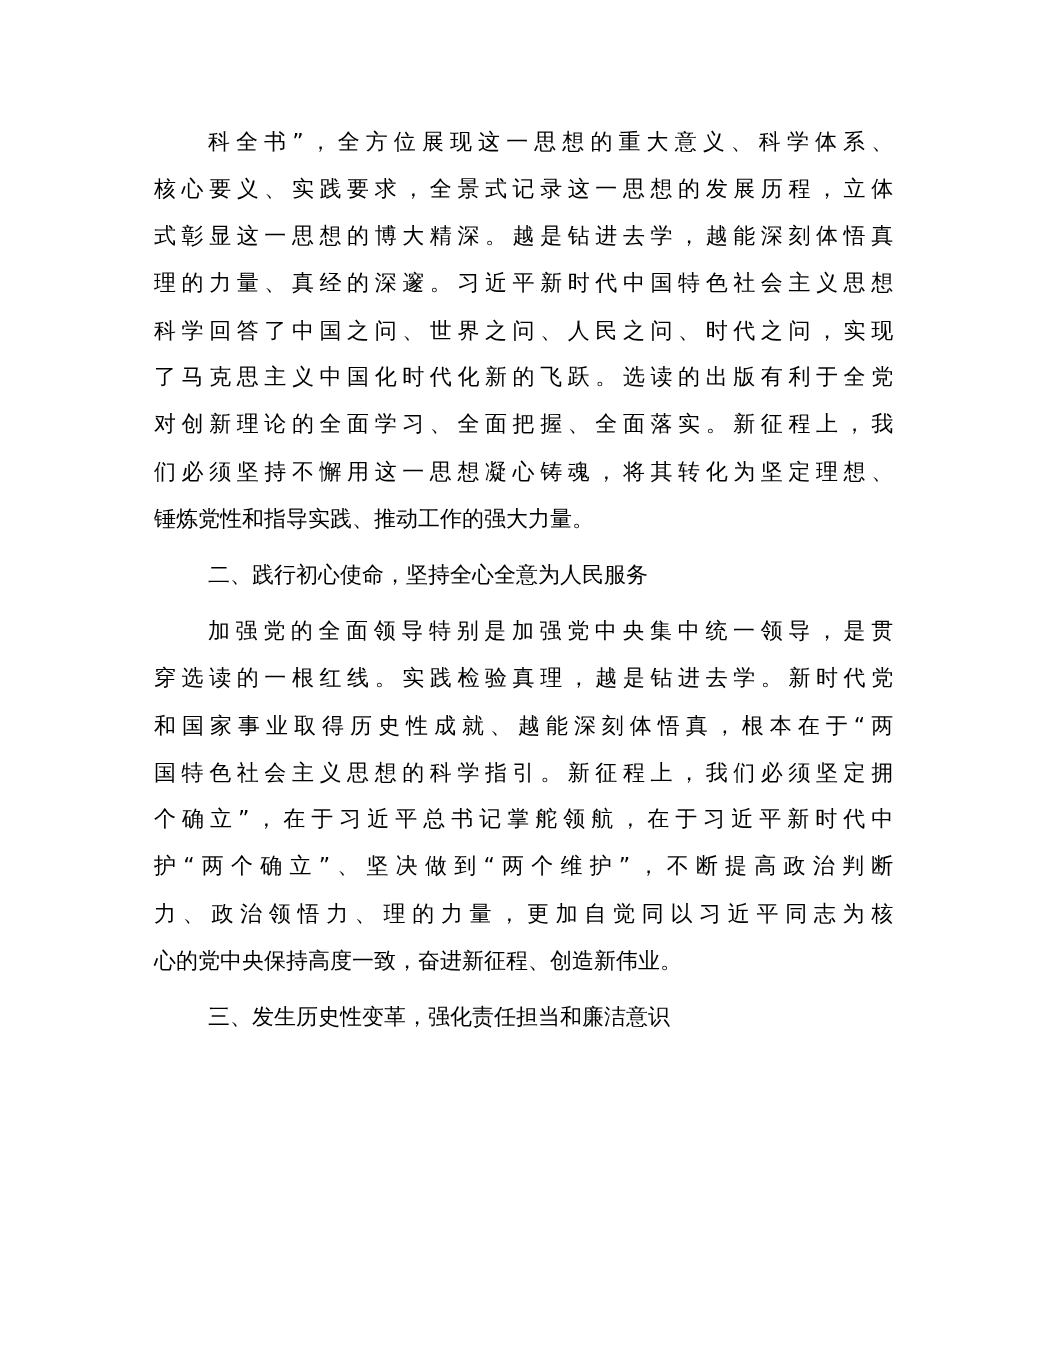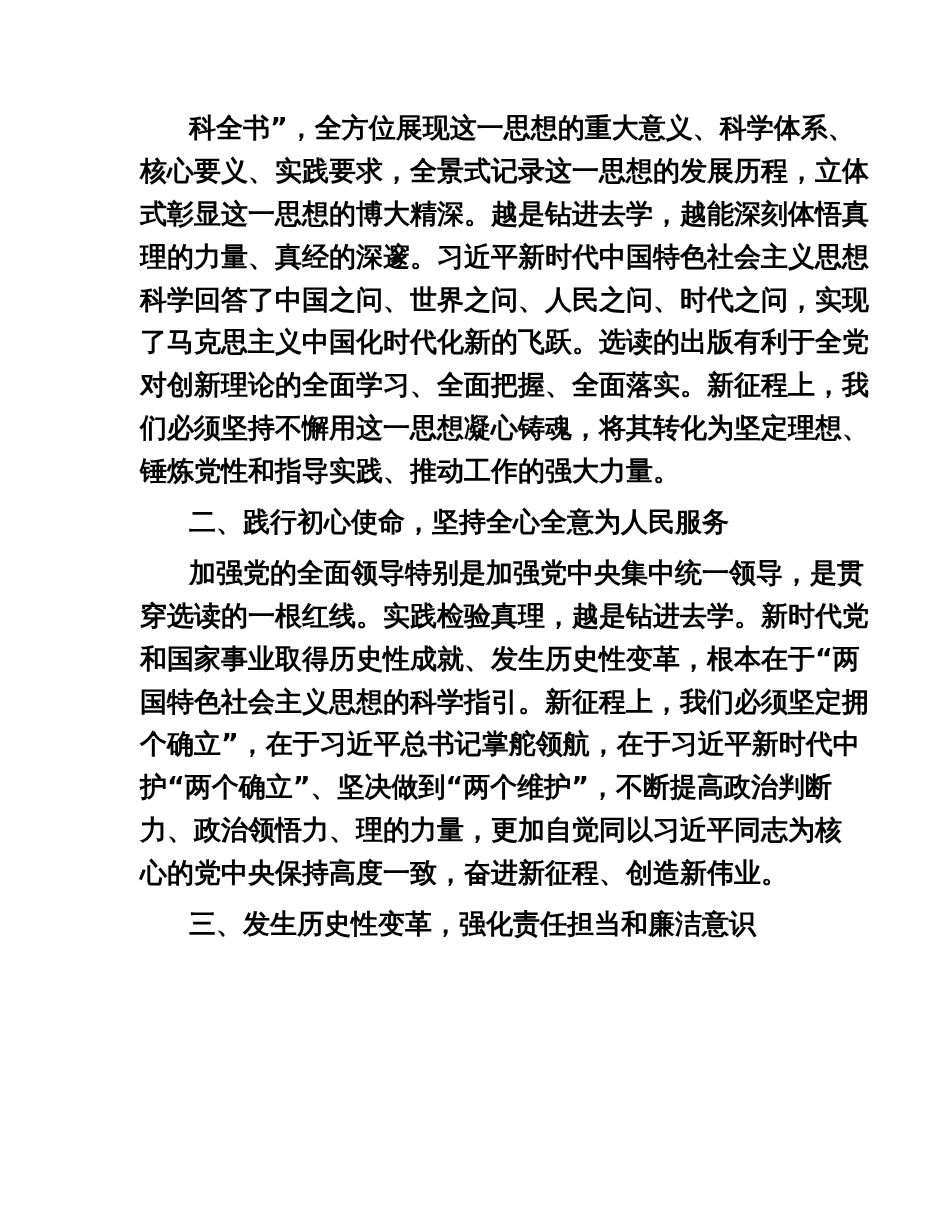--- a/index.html
+++ b/index.html
@@ -17,26 +17,25 @@
     }
     .page {
       position: absolute;
       left: 140px;
       top: 107px;
       width: 672px;
     }
     .line {
       height: 42.9px;
       line-height: 42.9px;
-      font-size: 27px;
+      font-size: 20px;
       white-space: nowrap;
       text-align: justify;
       text-align-last: justify;
       overflow: visible;
-      font-weight: bold;
     }
     .line.last {
       text-align-last: left;
     }
     .indent {
       padding-left: 49px;
     }
     .gap {
       height: 8px;
     }
@@ -62,21 +61,21 @@
 
   <div>
     <div class="line indent last">二、践行初心使命，坚持全心全意为人民服务</div>
   </div>
 
   <div class="gap"></div>
 
   <div>
     <div class="line indent">加强党的全面领导特别是加强党中央集中统一领导，是贯</div>
     <div class="line">穿选读的一根红线。实践检验真理，越是钻进去学。新时代党</div>
-    <div class="line">和国家事业取得历史性成就、发生历史性变革，根本在于“两</div>
+    <div class="line">和国家事业取得历史性成就、越能深刻体悟真，根本在于“两</div>
     <div class="line">国特色社会主义思想的科学指引。新征程上，我们必须坚定拥</div>
     <div class="line">个确立”，在于习近平总书记掌舵领航，在于习近平新时代中</div>
     <div class="line">护“两个确立”、坚决做到“两个维护”，不断提高政治判断</div>
     <div class="line">力、政治领悟力、理的力量，更加自觉同以习近平同志为核</div>
     <div class="line last">心的党中央保持高度一致，奋进新征程、创造新伟业。</div>
   </div>
 
   <div class="gap"></div>
 
   <div>

